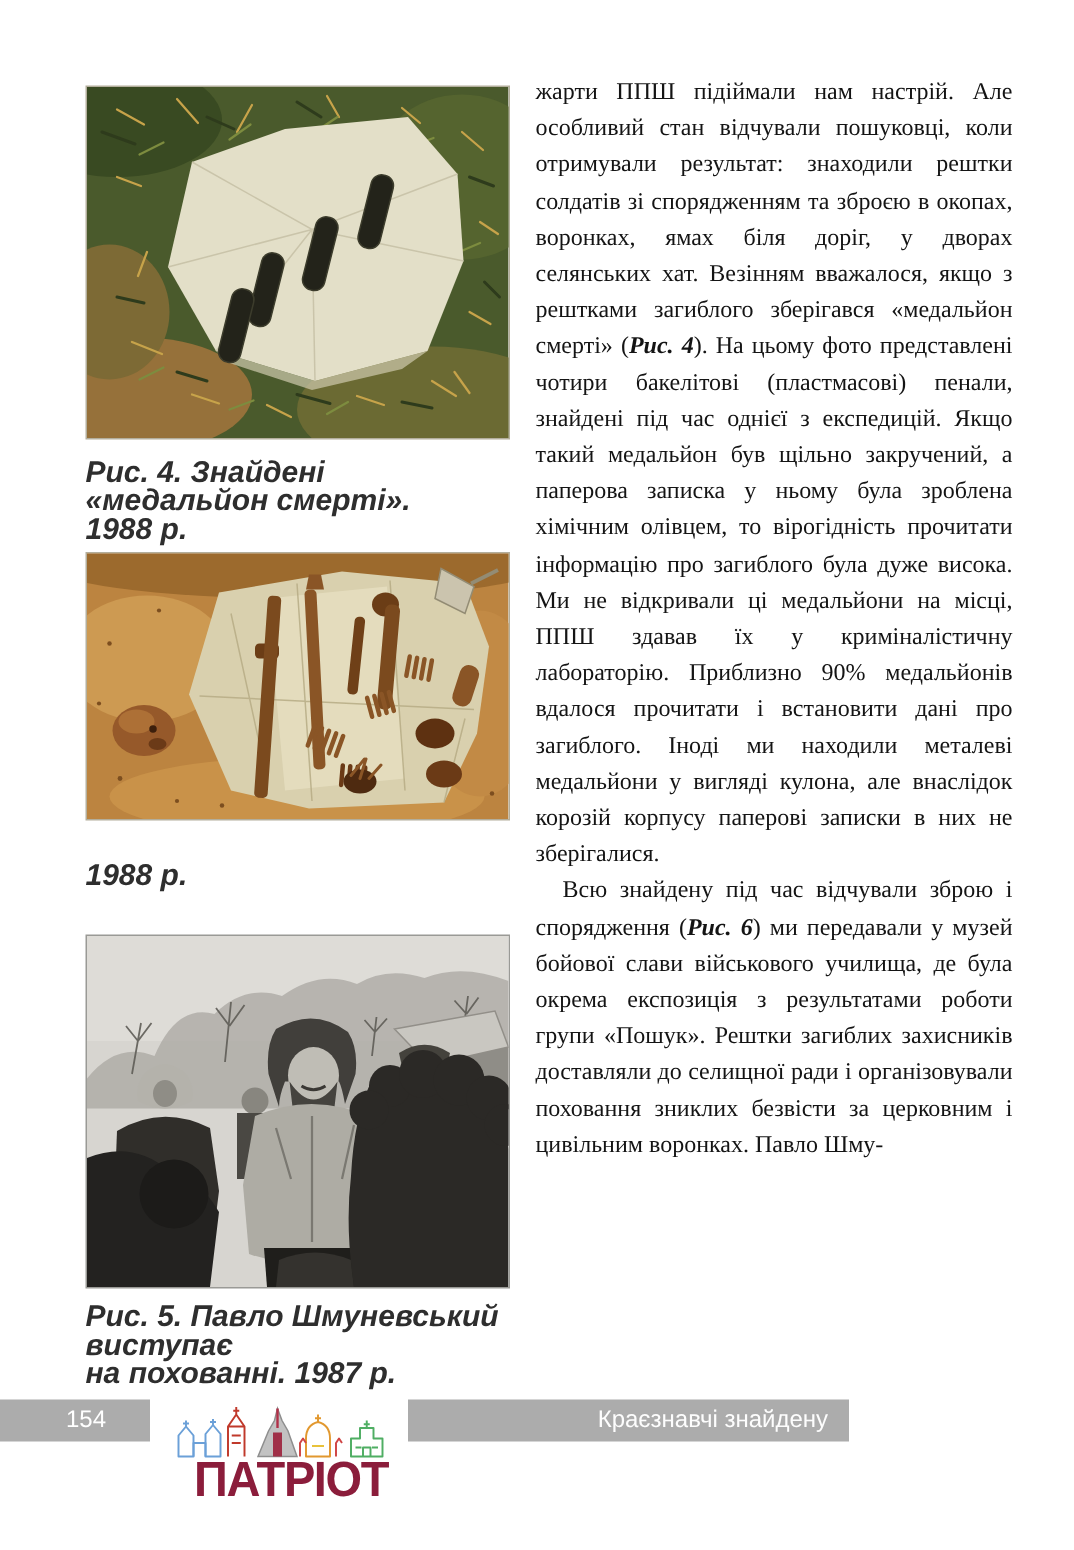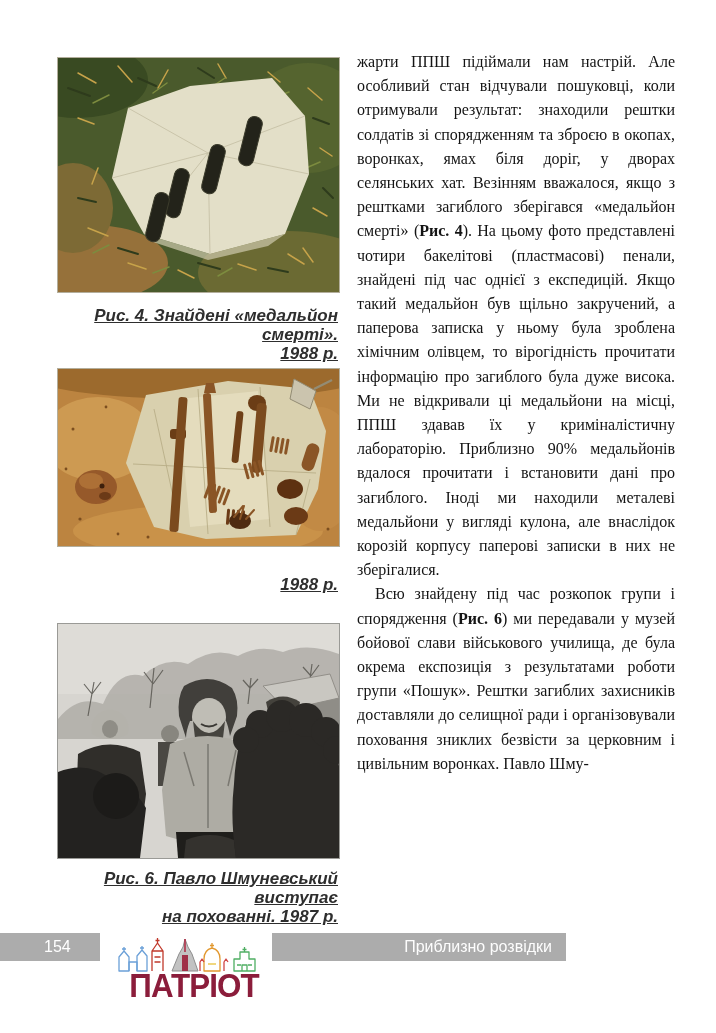--- a/index.html
+++ b/index.html
@@ -2,29 +2,29 @@
 <html lang="uk"><head>
 <meta charset="utf-8">
 <style>
   html,body{margin:0;padding:0;background:#e9e9e9;}
   .page{position:relative;width:716px;height:1033px;background:#ffffff;overflow:hidden;
         font-family:"Liberation Serif", serif;}
   
   .figure{position:absolute;left:57px;width:281px;}
   .photo{display:block;border:1px solid #b3ae9c;}
   .photo-bw{border:1px solid #9a9a96;}
-  .caption{position:absolute;left:57px;width:281px;text-align:right;
+  .caption{position:absolute;left:57px;width:281px;text-align:left;
            font-family:"Liberation Sans", sans-serif;font-style:italic;font-weight:600;
-           font-size:17px;line-height:19px;color:#2e2e2e;text-decoration:underline;}
+           font-size:20px;line-height:19px;color:#2e2e2e;}
   
   .article{position:absolute;left:357px;top:50px;width:318px;
            font-size:16px;line-height:24.2px;color:#141414;text-align:justify;}
   .article p{margin:0;}
   .article p.indent{text-indent:18px;}
-  .article b{font-weight:bold;}
+  .article b{font-weight:bold;font-style:italic;}
   
   .footer-bar{position:absolute;left:0;top:933px;width:566px;height:28px;background:#acacac;}
   .page-num{position:absolute;left:44px;top:0;height:28px;line-height:28px;
             font-family:"Liberation Sans", sans-serif;font-size:16px;color:#ffffff;}
   .section-label{position:absolute;right:14px;top:0;height:28px;line-height:28px;
             font-family:"Liberation Sans", sans-serif;font-weight:300;font-size:16px;color:#fdfdfd;}
   .logo-backdrop{position:absolute;left:100px;top:932px;width:172px;height:74px;background:#ffffff;}
   .skyline{position:absolute;left:116px;top:934px;width:150px;height:38px;}
   .brand{position:absolute;left:112px;top:969px;width:164px;text-align:center;
          font-family:"Liberation Sans", sans-serif;font-weight:700;font-size:33px;line-height:34px;
@@ -197,32 +197,32 @@
           <circle cx="202" cy="100" r="14"></circle>
           <circle cx="224" cy="92" r="16"></circle>
           <circle cx="248" cy="96" r="17"></circle>
           <circle cx="268" cy="108" r="15"></circle>
           <circle cx="279" cy="126" r="14"></circle>
           <circle cx="188" cy="116" r="13"></circle>
         </g>
     </svg>
   </div>
   <div class="caption" style="top:869px">
-    <span>Рис. 6. Павло Шмуневський виступає</span><br>
+    <span>Рис. 5. Павло Шмуневський виступає</span><br>
     <span>на похованні. 1987 р.</span>
   </div>
 
   <div class="article">
     <p><span>жарти ППШ підіймали нам настрій. Але особливий стан відчували пошуковці, коли отримували результат: знаходили рештки солдатів зі спорядженням та зброєю в окопах, воронках, ямах біля доріг, у дворах селянських хат. Везінням вважалося, якщо з рештками загиблого зберігався «медальйон смерті» (</span><b>Рис. 4</b><span>). На цьому фото представлені чотири бакелітові (пластмасові) пенали, знайдені під час однієї з експедицій. Якщо такий медальйон був щільно закручений, а паперова записка у ньому була зроблена хімічним олівцем, то вірогідність прочитати інформацію про загиблого була дуже висока. Ми не відкривали ці медальйони на місці, ППШ здавав їх у криміналістичну лабораторію. Приблизно 90% медальйонів вдалося прочитати і встановити дані про загиблого. Іноді ми находили металеві медальйони у вигляді кулона, але внаслідок корозій корпусу паперові записки в них не зберігалися.</span></p>
-    <p class="indent"><span>Всю знайдену під час розкопок групи і спорядження (</span><b>Рис. 6</b><span>) ми передавали у музей бойової слави військового училища, де була окрема експозиція з результатами роботи групи «Пошук». Рештки загиблих захисників доставляли до селищної ради і організовували поховання зниклих безвісти за церковним і цивільним воронках. Павло Шму-</span></p>
+    <p class="indent"><span>Всю знайдену під час відчували зброю і спорядження (</span><b>Рис. 6</b><span>) ми передавали у музей бойової слави військового училища, де була окрема експозиція з результатами роботи групи «Пошук». Рештки загиблих захисників доставляли до селищної ради і організовували поховання зниклих безвісти за церковним і цивільним воронках. Павло Шму-</span></p>
   </div>
 
   <div class="footer-bar">
     <span class="page-num">154</span>
-    <span class="section-label">Приблизно розвідки</span>
+    <span class="section-label">Краєзнавчі знайдену</span>
   </div>
   <div class="logo-backdrop"></div>
   <svg class="skyline" viewBox="0 0 150 38" xmlns="http://www.w3.org/2000/svg">
     <g stroke="#6ba0d8" stroke-width="1.3" fill="none" stroke-linejoin="round">
       <path d="M3,37 v-14 l5,-6 5,6 v14 z M8,17 v-4 M6,15 h4"></path>
       <path d="M13,37 v-9 h8 v9"></path>
       <path d="M21,37 v-15 l5,-6 5,6 v15 z M26,16 v-4 M24,14 h4"></path>
     </g>
     <g stroke="#c0392b" stroke-width="1.3" fill="none" stroke-linejoin="round">
       <path d="M36,37 v-20 h11 v20 M36,17 l5.5,-8 5.5,8 M41.5,9 v-5 M39.5,6.5 h4"></path>

